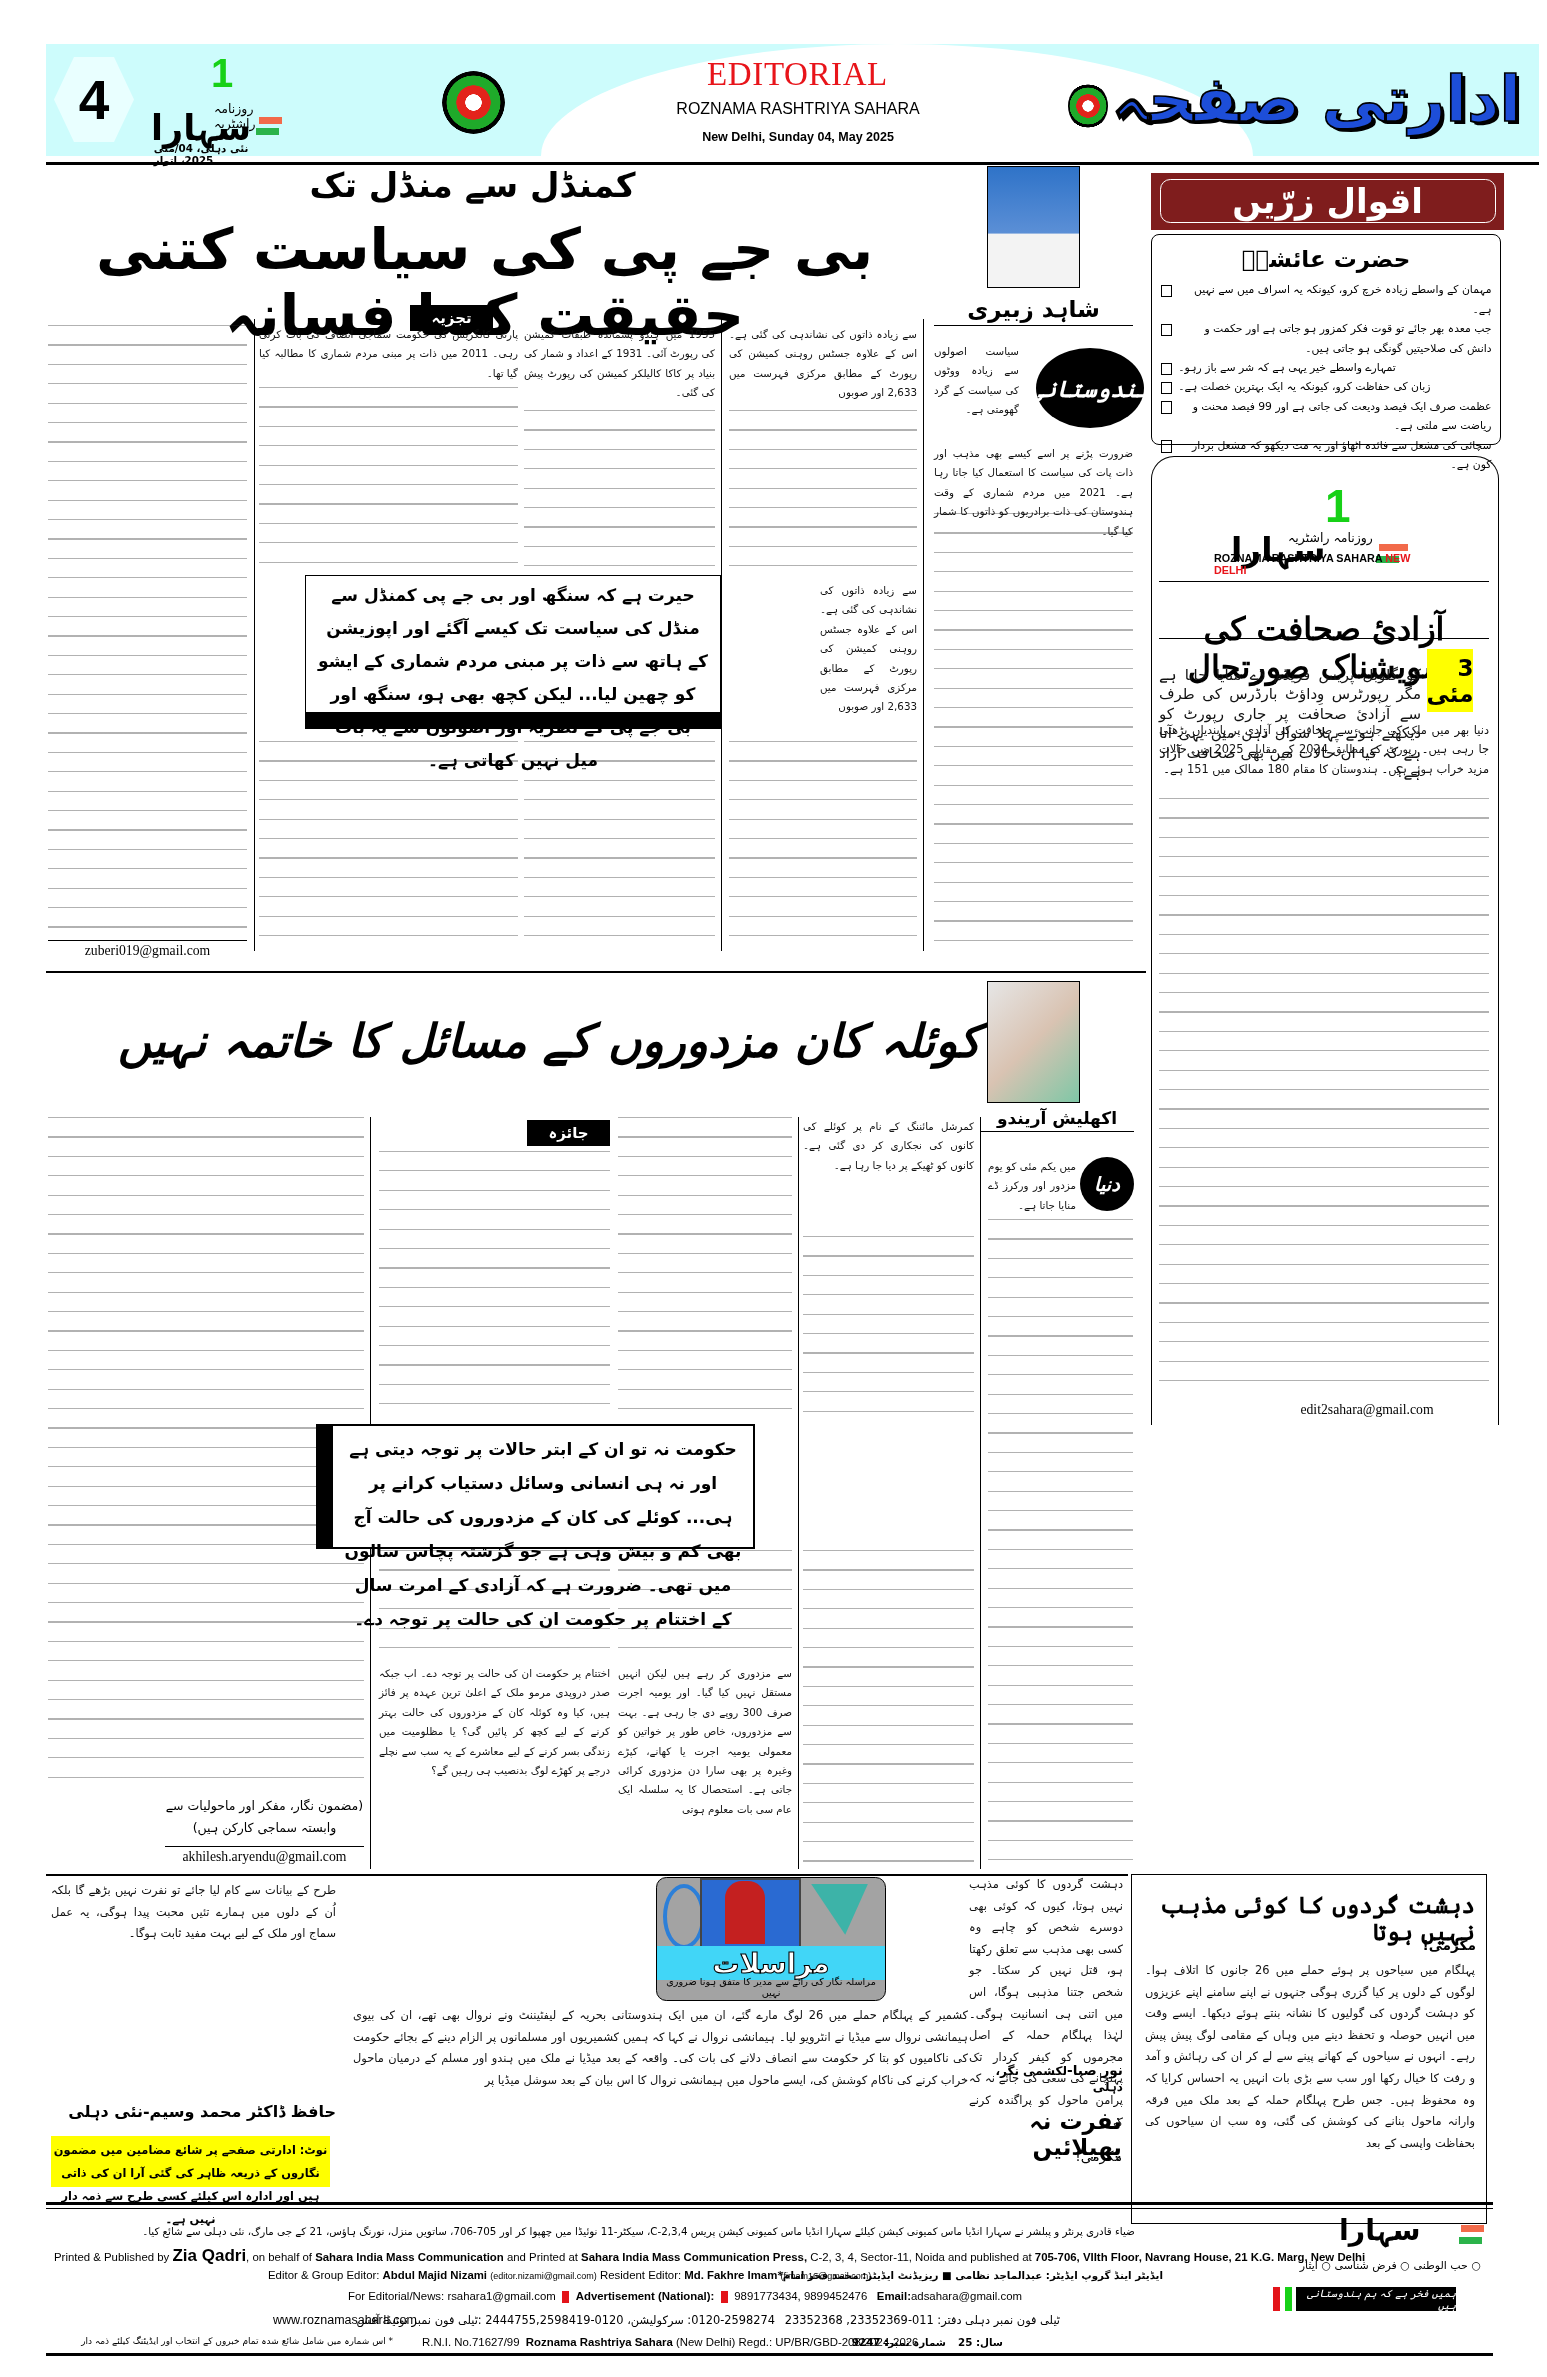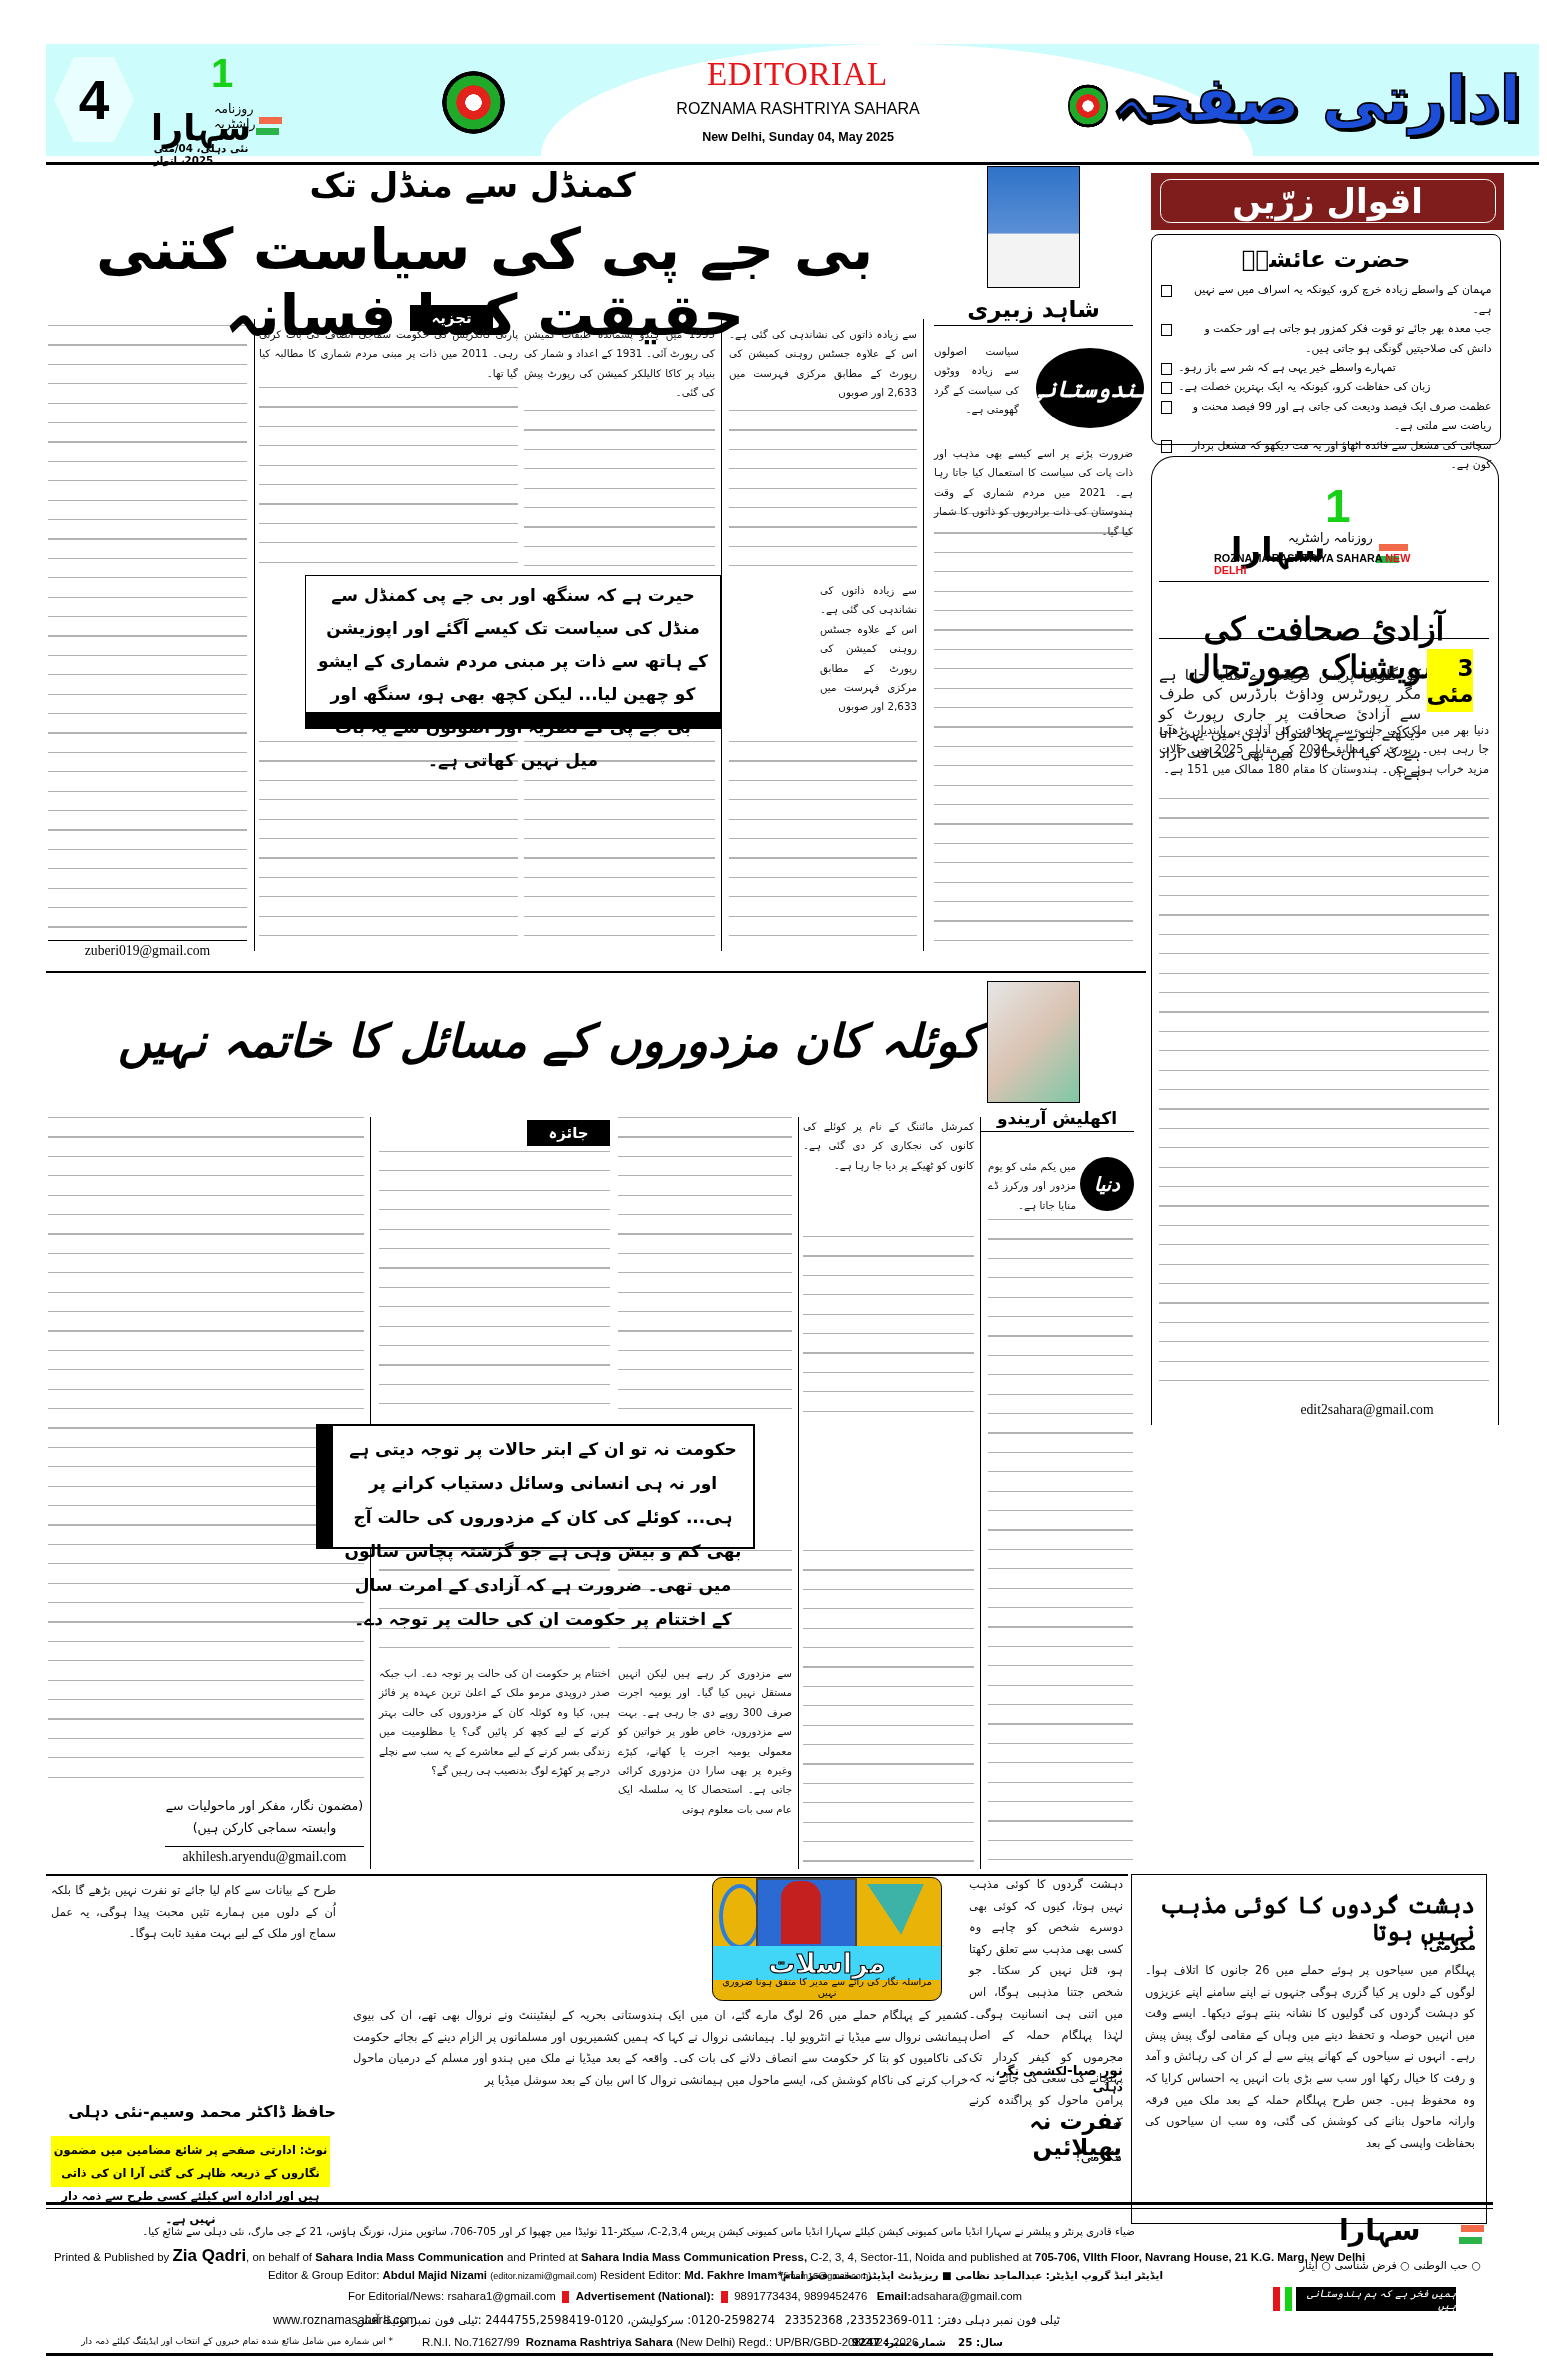--- a/index.html
+++ b/index.html
@@ -45,21 +45,21 @@
   #quotes-person{text-align:center;font:bold 23px "DejaVu Sans",sans-serif;margin:5.7px 0 8px;}
   .quote-item{display:flex;flex-direction:row-reverse;align-items:flex-start;gap:6.8px;font-size:10.8px;line-height:19.4px;direction:rtl;}
   .checkbox{width:9px;height:10.3px;border:1.7px solid #000;flex:0 0 auto;margin-top:4.6px;}
   
   #ed-box{left:1151px;top:456px;width:348px;height:969px;border:1.7px solid #000;border-radius:23px 23px 0 0;border-bottom:none;box-sizing:border-box;}
   #ed-logo{left:1214px;top:473px;width:228px;height:103px;}
   #ed-logo-en{position:absolute;left:0;bottom:0;font:bold 10.8px "Liberation Sans",sans-serif;}
   #ed-headline{left:1159px;top:610px;width:330px;text-align:center;font:bold 32px "DejaVu Serif",serif;}
   #ed-date-badge{left:1427px;top:649px;width:46px;height:63px;background:#ffff00;display:flex;align-items:center;justify-content:center;font:bold 23px "DejaVu Sans",sans-serif;direction:rtl;}
   
-  #letters-banner{left:712px;top:1877px;width:228px;height:122px;border:1.7px solid #000;border-radius:10.3px;overflow:hidden;background:#eab308;}
+  #letters-banner{left:656px;top:1877px;width:228px;height:122px;border:1.7px solid #000;border-radius:10.3px;overflow:hidden;background:#a3a3a3;}
   #letters-cyan{position:absolute;left:0;top:68px;width:100%;height:34px;background:#41d6f7;color:#fff;-webkit-text-stroke:1.1px #000;font:bold 27px "DejaVu Sans",sans-serif;display:flex;align-items:center;justify-content:center;}
   #letters-note{position:absolute;left:0;bottom:2.3px;width:100%;text-align:center;font-size:9.7px;direction:rtl;}
   .ie-logo{position:absolute;left:5.7px;top:5.7px;width:34px;height:57px;border-radius:50%;border:4.6px solid #2c7fd8;}
   .postbox{position:absolute;left:68px;top:2.8px;width:40px;height:63px;background:#c42020;border-radius:17px 17px 0 0;}
   .laptop{position:absolute;left:43px;top:0;width:97px;height:66px;background:#2a6ad2;border:2.3px solid #444;}
   .pen{position:absolute;left:154px;top:5.7px;width:57px;height:51px;background:#3db3a8;clip-path:polygon(0 0,100% 0,60% 100%);}
   #terror-box{left:1131px;top:1874px;width:356px;height:350px;border:1.7px solid #000;box-sizing:border-box;}
   .letter-title{position:absolute;font:bold 23px "DejaVu Serif",serif;direction:rtl;text-align:right;}
   .signature{position:absolute;font:bold 16px "DejaVu Sans",sans-serif;direction:rtl;text-align:right;}
   #disclaimer{left:51px;top:2136px;width:279px;height:51px;background:#ffff00;font:bold 11.4px "DejaVu Sans",sans-serif;direction:rtl;text-align:center;line-height:23px;padding:2.8px;box-sizing:border-box;}

